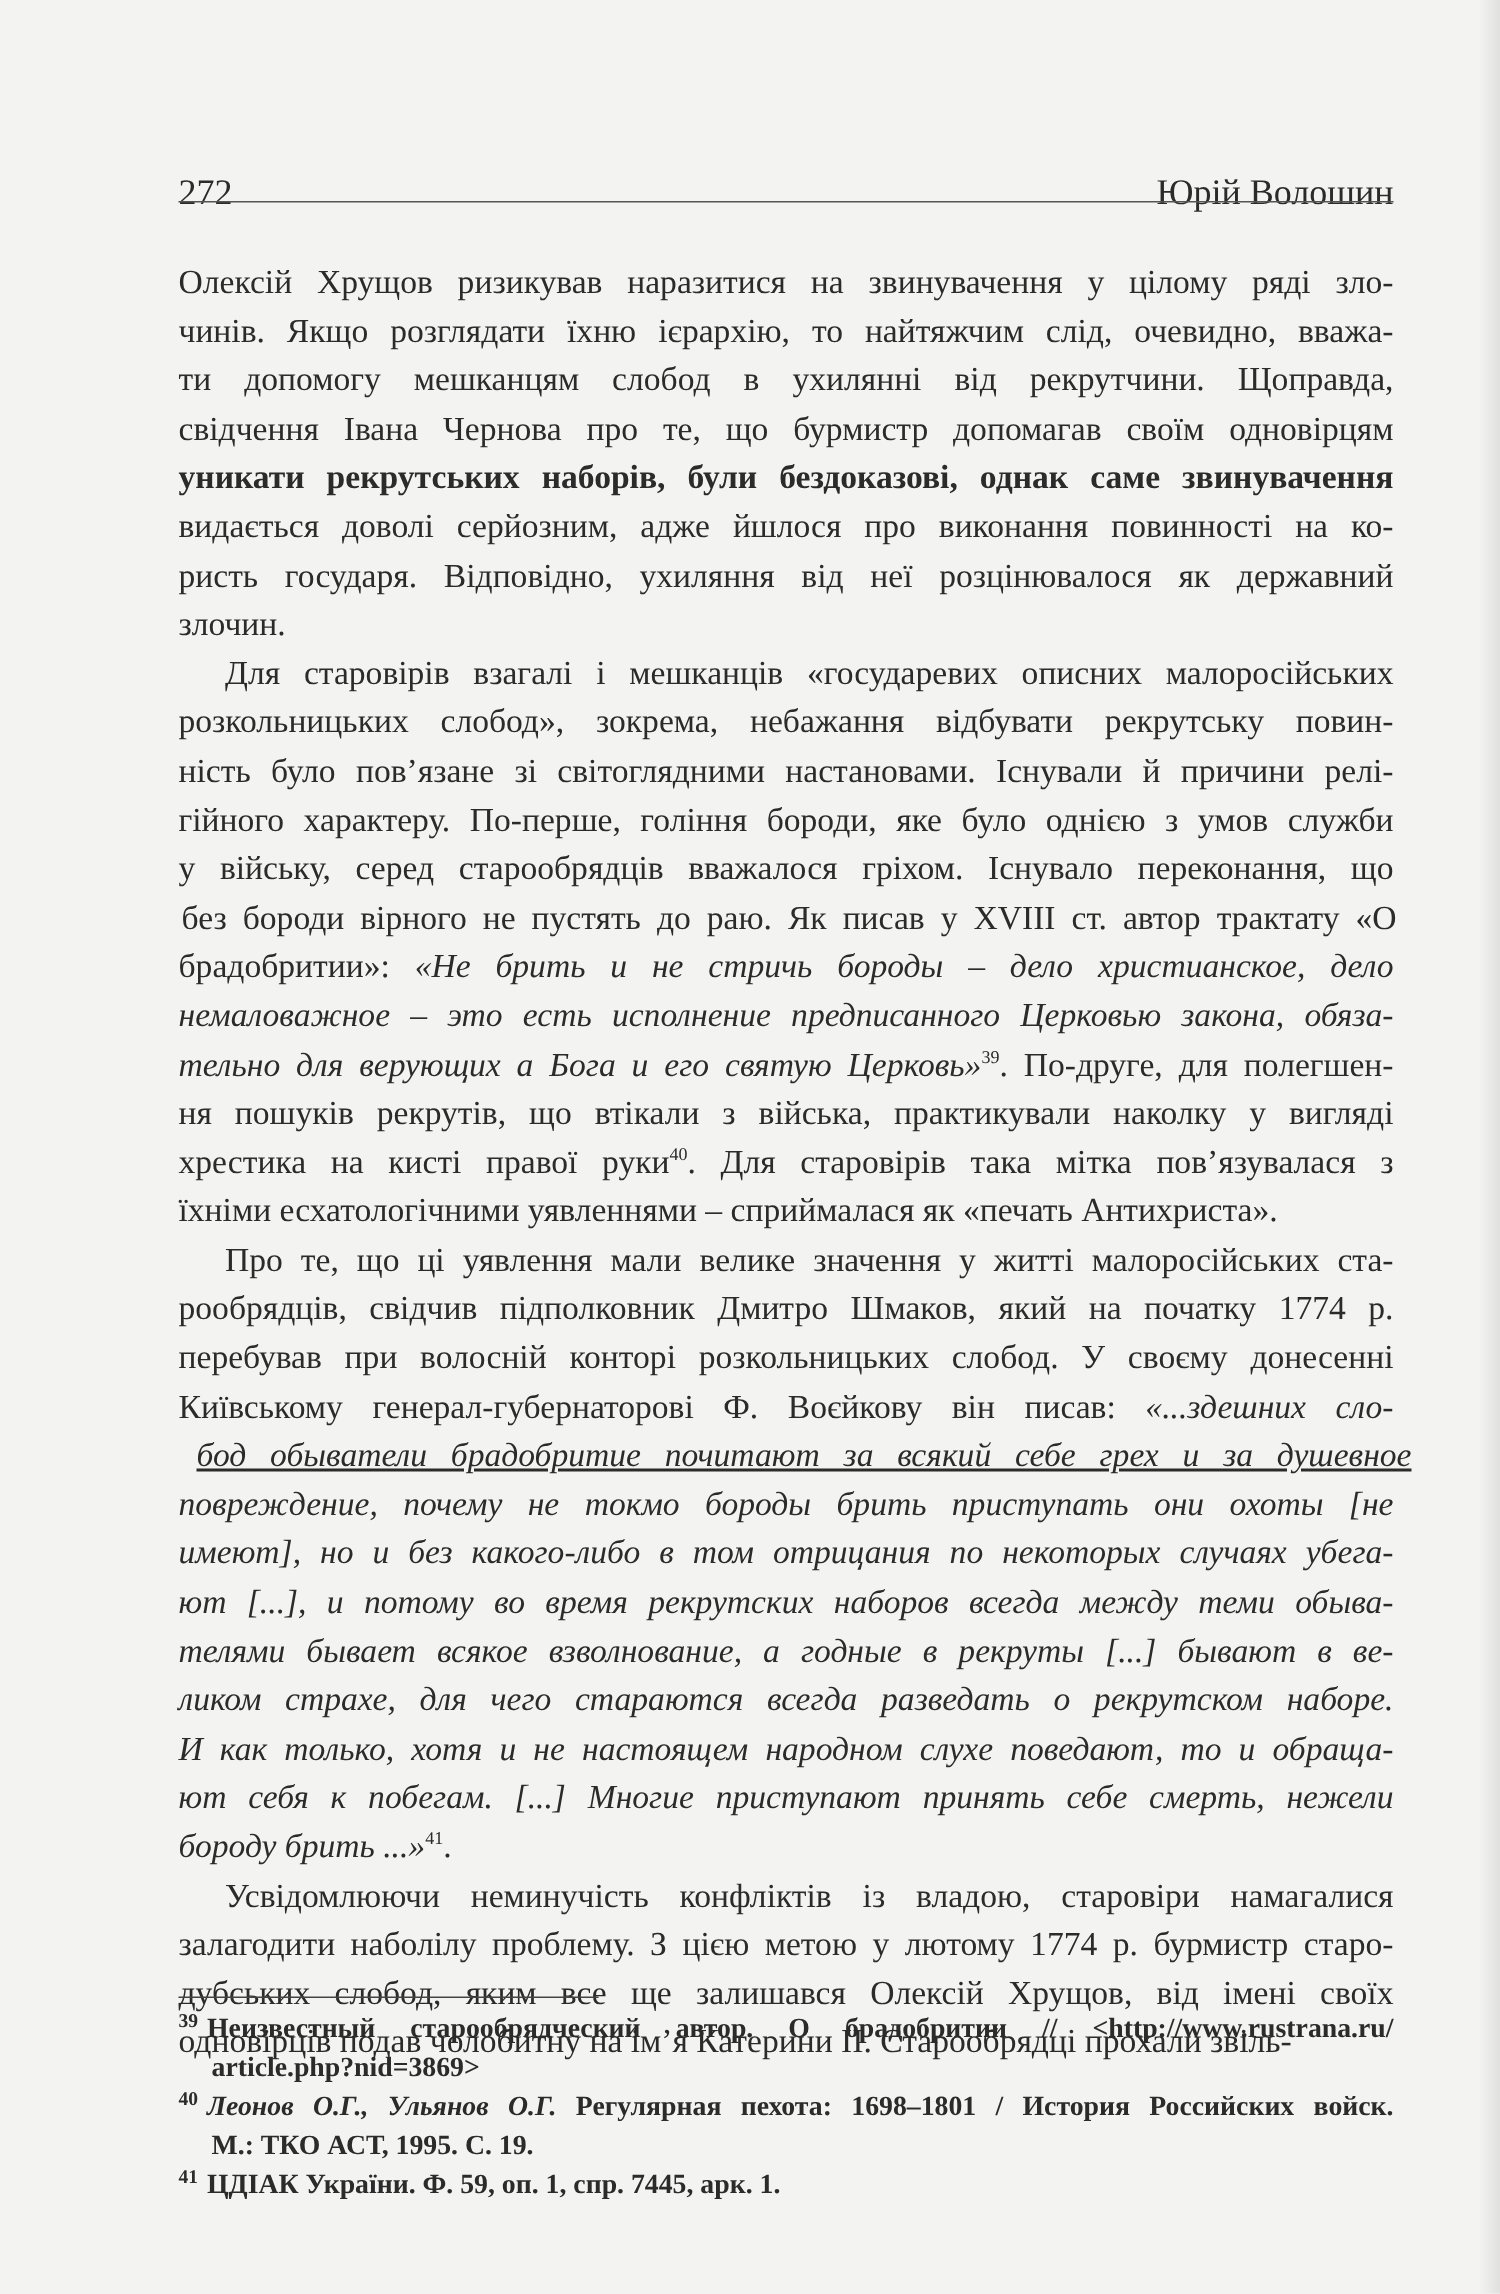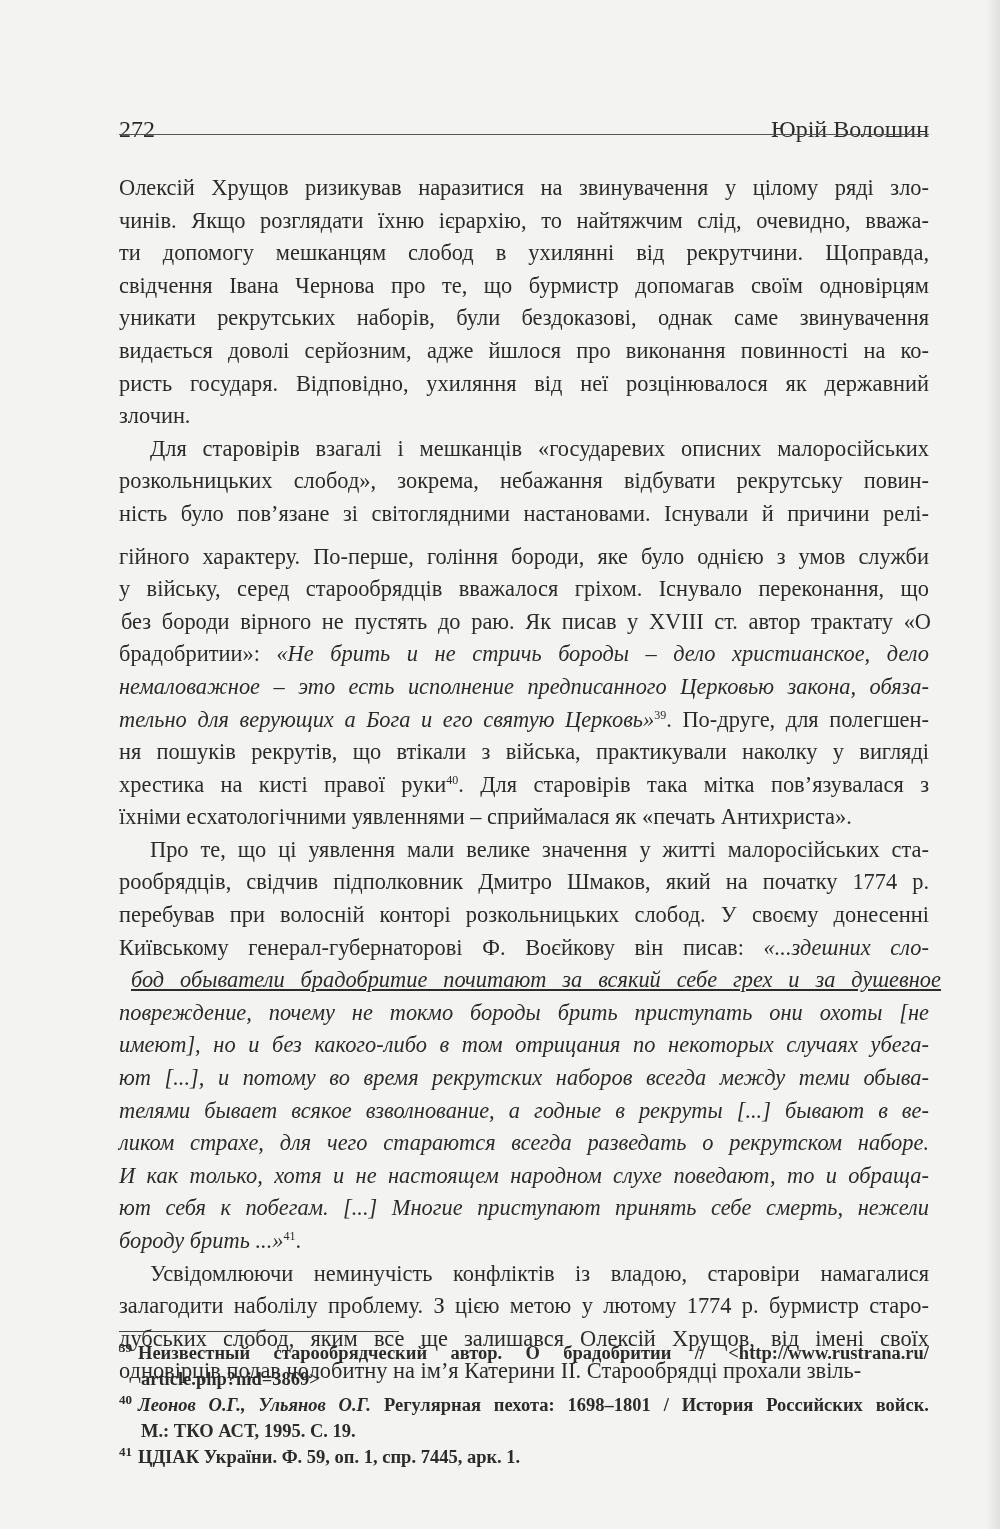--- a/index.html
+++ b/index.html
@@ -56,30 +56,30 @@
   <span class="author">Юрій Волошин</span>
 </div>
 <div class="header-rule"></div>
 
 <div class="body-text" id="body-text">
     <div class="para">
       <div class="line" style="margin-left: 0px; display: block; width: 810px; text-align-last: justify;">Олексій Хрущов ризикував наразитися на звинувачення у цілому ряді зло-</div>
       <div class="line" style="margin-left: 0px; display: block; width: 810px; text-align-last: justify;">чинів. Якщо розглядати їхню ієрархію, то найтяжчим слід, очевидно, вважа-</div>
       <div class="line" style="margin-left: 0px; display: block; width: 810px; text-align-last: justify;">ти допомогу мешканцям слобод в ухилянні від рекрутчини. Щоправда,</div>
       <div class="line" style="margin-left: 0px; display: block; width: 810px; text-align-last: justify;">свідчення Івана Чернова про те, що бурмистр допомагав своїм одновірцям</div>
-      <div class="line" style="margin-left: 0px; display: block; width: 810px; text-align-last: justify;">уникати рекрутських наборів, були бездоказові, однак саме звинувачення</div>
+      <div class="line" style="margin-left: 0px; display: block; width: 810px; text-align-last: justify; font-weight: bold;">уникати рекрутських наборів, були бездоказові, однак саме звинувачення</div>
       <div class="line" style="margin-left: 0px; display: block; width: 810px; text-align-last: justify;">видається доволі серйозним, адже йшлося про виконання повинності на ко-</div>
       <div class="line" style="margin-left: 0px; display: block; width: 810px; text-align-last: justify;">ристь государя. Відповідно, ухиляння від неї розцінювалося як державний</div>
       <div class="line last" style="margin-left: 0px; display: block; width: 71.4688px; text-align-last: left;">злочин.</div>
     </div>
     <div class="para">
       <div class="line" style="margin-left: 31px; display: block; width: 779px; text-align-last: justify;">Для старовірів взагалі і мешканців «государевих описних малоросійських</div>
       <div class="line" style="margin-left: 0px; display: block; width: 810px; text-align-last: justify;">розкольницьких слобод», зокрема, небажання відбувати рекрутську повин-</div>
       <div class="line" style="margin-left: 0px; display: block; width: 810px; text-align-last: justify;">ність було пов’язане зі світоглядними настановами. Існували й причини релі-</div>
-      <div class="line" style="margin-left: 0px; display: block; width: 810px; text-align-last: justify; margin-top: 10px;">гійного характеру. По-перше, гоління бороди, яке було однією з умов служби</div>
+      <div class="line" style="margin-left: 0px; display: block; width: 810px; text-align-last: justify;">гійного характеру. По-перше, гоління бороди, яке було однією з умов служби</div>
       <div class="line" style="margin-left: 0px; display: block; width: 810px; text-align-last: justify;">у війську, серед старообрядців вважалося гріхом. Існувало переконання, що</div>
       <div class="line" style="margin-left: 2px; display: block; width: 810px; text-align-last: justify;">без бороди вірного не пустять до раю. Як писав у XVIII ст. автор трактату «О</div>
       <div class="line" style="margin-left: 0px; display: block; width: 810px; text-align-last: justify;">брадобритии»: <span class="it">«Не брить и не стричь бороды – дело христианское, дело</span></div>
       <div class="line" style="margin-left: 0px; display: block; width: 810px; text-align-last: justify;"><span class="it">немаловажное – это есть исполнение предписанного Церковью закона, обяза-</span></div>
       <div class="line" style="margin-left: 0px; display: block; width: 810px; text-align-last: justify;"><span class="it">тельно для верующих а Бога и его святую Церковь»</span><sup>39</sup>. По-друге, для полегшен-</div>
       <div class="line" style="margin-left: 0px; display: block; width: 810px; text-align-last: justify;">ня пошуків рекрутів, що втікали з війська, практикували наколку у вигляді</div>
       <div class="line" style="margin-left: 0px; display: block; width: 810px; text-align-last: justify;">хрестика на кисті правої руки<sup>40</sup>. Для старовірів така мітка пов’язувалася з</div>
       <div class="line last" style="margin-left: 0px; display: block; width: 732.781px; text-align-last: left;">їхніми есхатологічними уявленнями – сприймалася як «печать Антихриста».</div>
     </div>
     <div class="para">

